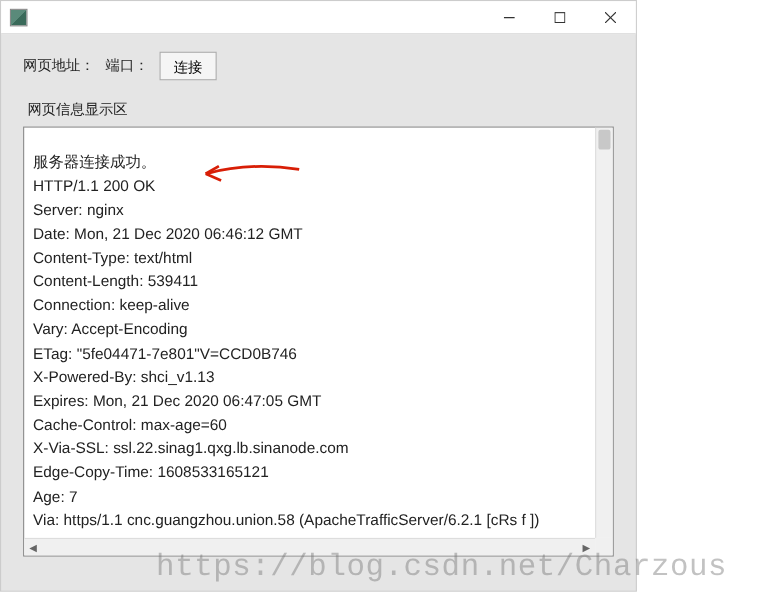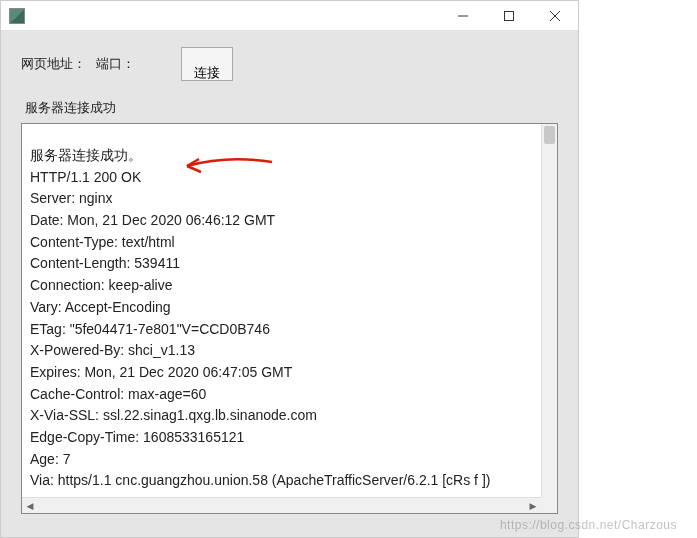--- a/index.html
+++ b/index.html
@@ -71,26 +71,25 @@
     .input-port {
       width: 220px;
       height: 26px;
       border: 1px solid #aaa;
       background: #fff;
       padding: 0 8px;
       font-size: 13px;
     }
     .btn {
       height: 26px;
-      padding: 16px 12px;
+      padding: 4px 12px;
       background: #f5f5f5;
       border: 1px solid #aaa;
       font-size: 13px;
       cursor: pointer;
-      margin-left: 36px;
     }
     .section-label {
       font-size: 13px;
       color: #222;
       margin-bottom: 6px;
       margin-left: 4px;
     }
     .output-container {
       flex: 1;
       border: 1px solid #888;
@@ -162,25 +161,25 @@
     }
     .bottom-row {
       display: flex;
       justify-content: flex-end;
       gap: 8px;
       padding-top: 10px;
       position: relative;
     }
     .watermark {
       position: absolute;
-      right: 20px;
+      right: 36px;
       bottom: 6px;
-      font-size: 12px;
+      font-size: 28px;
       color: rgba(120,120,120,0.45);
-      font-family: Liberation Sans, sans-serif;
+      font-family: Liberation Mono, monospace;
       pointer-events: none;
       letter-spacing: 0.5px;
     }
     .bottom-btn {
       height: 26px;
       padding: 0 12px;
       background: #f5f5f5;
       border: 1px solid #aaa;
       font-size: 13px;
       opacity: 0.35;
@@ -212,21 +211,21 @@
     </div>
   </div>
 
   <div class="content">
     <div class="form-row">
       <span class="label">网页地址：</span>
       <span class="label">端口：</span>
       <button class="btn">连接</button>
     </div>
 
-    <div class="section-label">服务器连接成功</div>
+    <div class="section-label">网页信息显示区</div>
 
     <div class="output-container">
       <div class="output-text" id="response-text">服务器连接成功。
 HTTP/1.1 200 OK
 Server: nginx
 Date: Mon, 21 Dec 2020 06:46:12 GMT
 Content-Type: text/html
 Content-Length: 539411
 Connection: keep-alive
 Vary: Accept-Encoding

